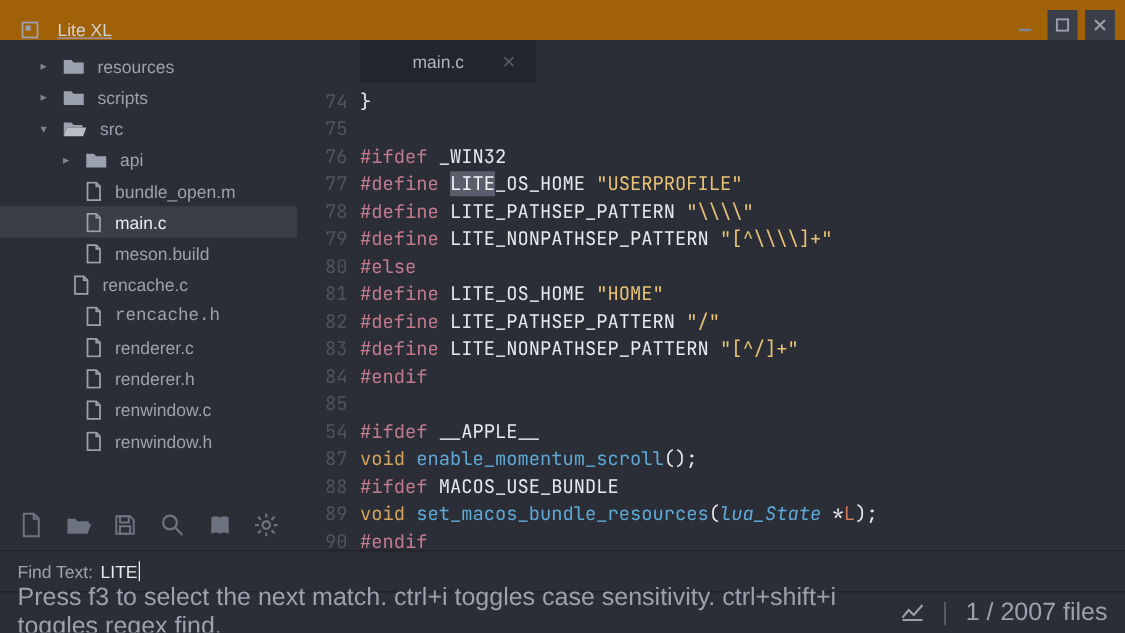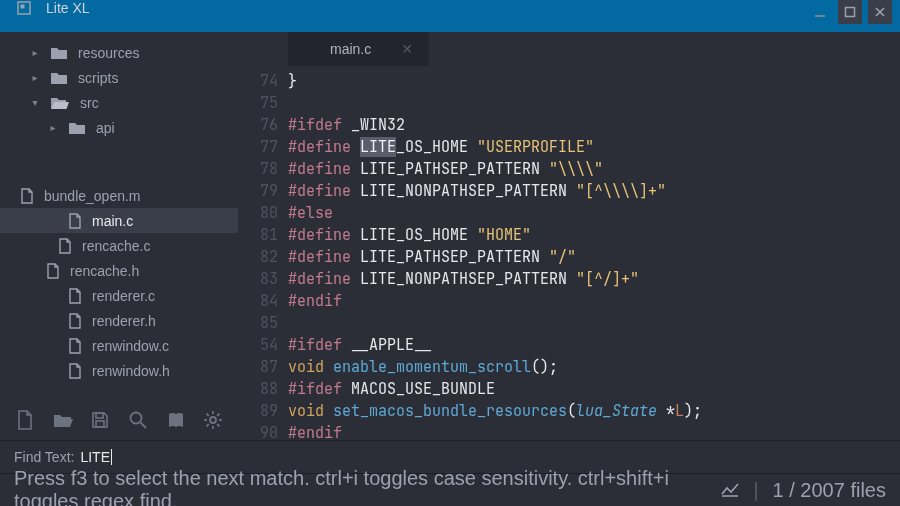--- a/index.html
+++ b/index.html
@@ -8,23 +8,24 @@
     background: #2b2e37;
     font-family: "Segoe UI", "Liberation Sans", Arial, sans-serif;
     font-size: 14px;
     color: #9ba1ae;
     overflow: hidden;
     position: relative;
   }
   
   .titlebar {
     height: 32px;
-    display: flex; align-items: flex-start;
+    display: flex; align-items: flex-end;
     padding: 0 8px;
-    background: #0369a1;
+    background: #a16207;
+    text-decoration: underline;
   }
   .titlebar .logo {
     width: 16px; height: 16px;
     display: inline-flex; align-items: center; justify-content: center;
     margin-right: 14px;
     margin-left: 8px;
   }
   .titlebar .title { color: #cfd3dc; font-size: 14px; }
   .winbtns { margin-left: auto; display: flex; gap: 6px; align-items: center; }
   .winbtn {
@@ -228,51 +229,61 @@
         </div>
         <div class="tree-row" style="padding-left: 48px;">
           <span class="chev">▸</span>
           <span class="ficon">
             <svg width="18" height="14" viewBox="0 0 18 14">
               <path d="M1 2 H7 L9 4 H17 V13 H1 Z" fill="#9ba1ae"></path>
             </svg>
           </span>
           <span class="label">api</span>
         </div>
-        <div class="tree-row" style=" margin-top: 43px;">
+        <div class="tree-row" style="padding-left: 48px;">
           <span class="chev"></span>
           <span class="ficon">
             <svg width="14" height="16" viewBox="0 0 14 16">
               <path d="M2 1 H9 L12 4 V15 H2 Z" fill="none" stroke="#9ba1ae" stroke-width="1.4"></path>
               <path d="M9 1 V4 H12" fill="none" stroke="#9ba1ae" stroke-width="1.4"></path>
             </svg>
           </span>
           <span class="label">bundle_open.m</span>
         </div>
         <div class="tree-row selected" style="padding-left: 48px;">
           <span class="chev"></span>
           <span class="ficon">
             <svg width="14" height="16" viewBox="0 0 14 16">
               <path d="M2 1 H9 L12 4 V15 H2 Z" fill="none" stroke="#9ba1ae" stroke-width="1.4"></path>
               <path d="M9 1 V4 H12" fill="none" stroke="#9ba1ae" stroke-width="1.4"></path>
             </svg>
           </span>
           <span class="label">main.c</span>
         </div>
+        <div class="tree-row" style="padding-left: 48px;">
+          <span class="chev"></span>
+          <span class="ficon">
+            <svg width="14" height="16" viewBox="0 0 14 16">
+              <path d="M2 1 H9 L12 4 V15 H2 Z" fill="none" stroke="#9ba1ae" stroke-width="1.4"></path>
+              <path d="M9 1 V4 H12" fill="none" stroke="#9ba1ae" stroke-width="1.4"></path>
+            </svg>
+          </span>
+          <span class="label">meson.build</span>
+        </div>
         <div class="tree-row" style="padding-left: 38px;">
           <span class="chev"></span>
           <span class="ficon">
             <svg width="14" height="16" viewBox="0 0 14 16">
               <path d="M2 1 H9 L12 4 V15 H2 Z" fill="none" stroke="#9ba1ae" stroke-width="1.4"></path>
               <path d="M9 1 V4 H12" fill="none" stroke="#9ba1ae" stroke-width="1.4"></path>
             </svg>
           </span>
           <span class="label">rencache.c</span>
         </div>
-        <div class="tree-row" style="padding-left: 26px;">
+        <div class="tree-row" style="padding-left: 48px; font-family: Liberation Mono, monospace;">
           <span class="chev"></span>
           <span class="ficon">
             <svg width="14" height="16" viewBox="0 0 14 16">
               <path d="M2 1 H9 L12 4 V15 H2 Z" fill="none" stroke="#9ba1ae" stroke-width="1.4"></path>
               <path d="M9 1 V4 H12" fill="none" stroke="#9ba1ae" stroke-width="1.4"></path>
             </svg>
           </span>
           <span class="label">rencache.h</span>
         </div>
         <div class="tree-row" style="padding-left: 48px;">

